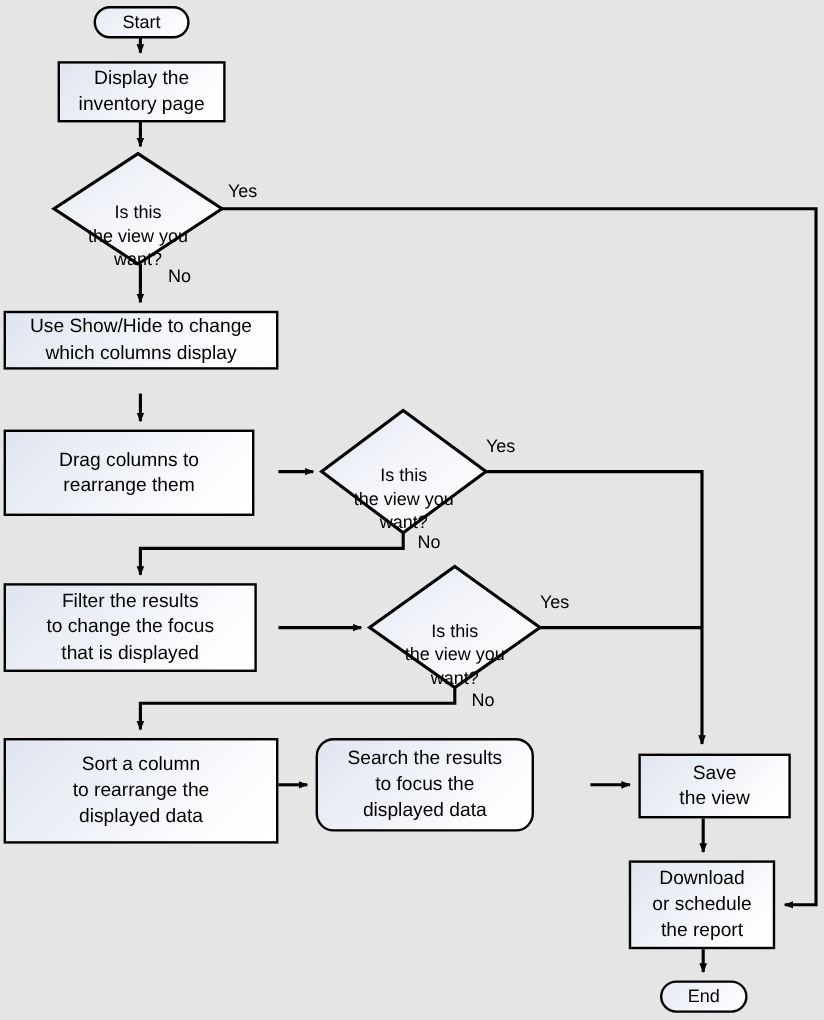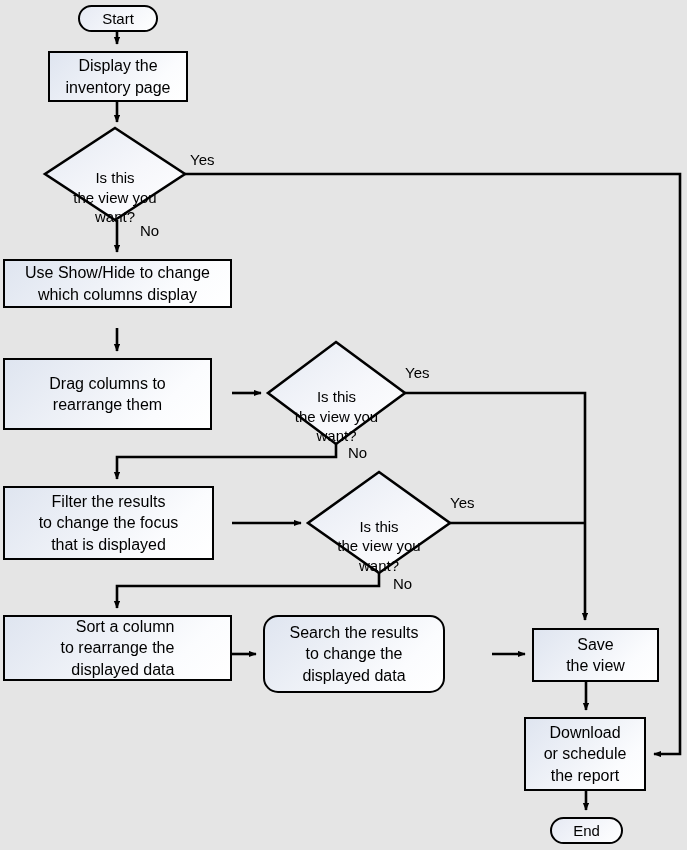--- a/index.html
+++ b/index.html
@@ -185,32 +185,32 @@
     <div class="dia-text">
       <div>Is this</div>
       <div>the view you</div>
       <div>want?</div>
     </div>
   </div>
 
   <div class="edge-label" style="left:450px; top:494px;">Yes</div>
   <div class="edge-label" style="left:393px; top:575px;">No</div>
 
-  <div class="node process" style="left:3px; top:615px; width:229px; height:66px;text-align:right;">
+  <div class="node process" style="left:3px; top:615px; width:229px; height:88px;">
     <div>
       <div><b>Sort</b><span> a column</span></div>
       <div>to rearrange the</div>
       <div>displayed data</div>
     </div>
   </div>
 
   <div class="node process" style="left:263px; top:615px; width:182px; height:78px;border-radius:15px;">
     <div>
       <div><b>Search</b><span> the results</span></div>
-      <div>to change the</div>
+      <div>to focus the</div>
       <div>displayed data</div>
     </div>
   </div>
 
   <div class="node process" style="left:532px; top:628px; width:127px; height:54px;">
     <div>
       <div><b>Save</b></div>
       <div>the view</div>
     </div>
   </div>

